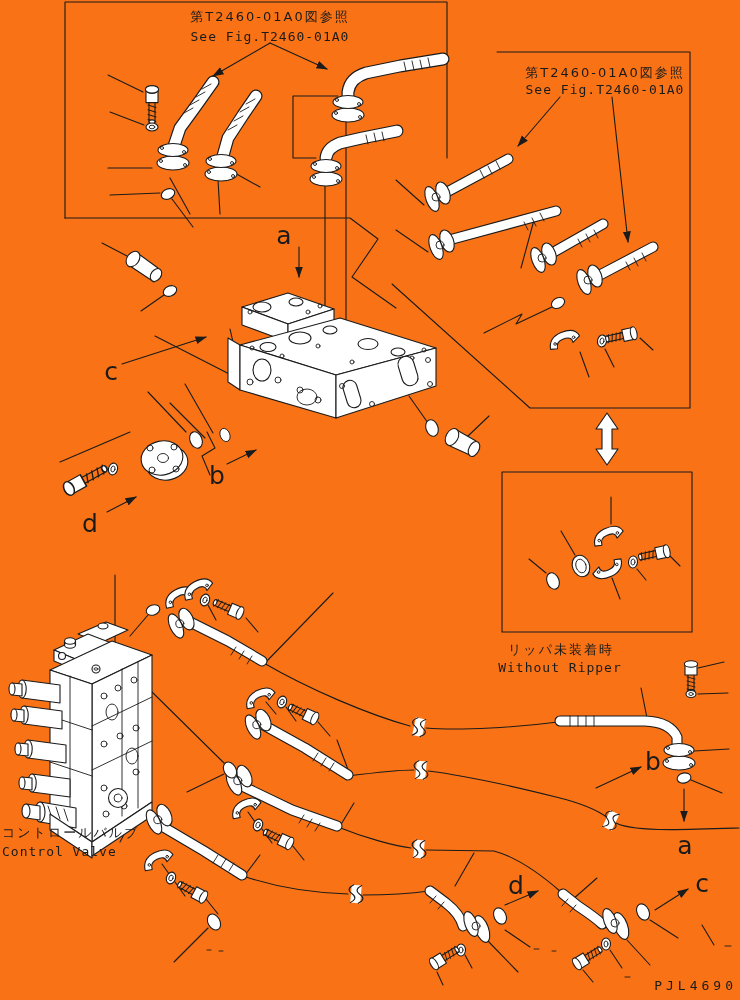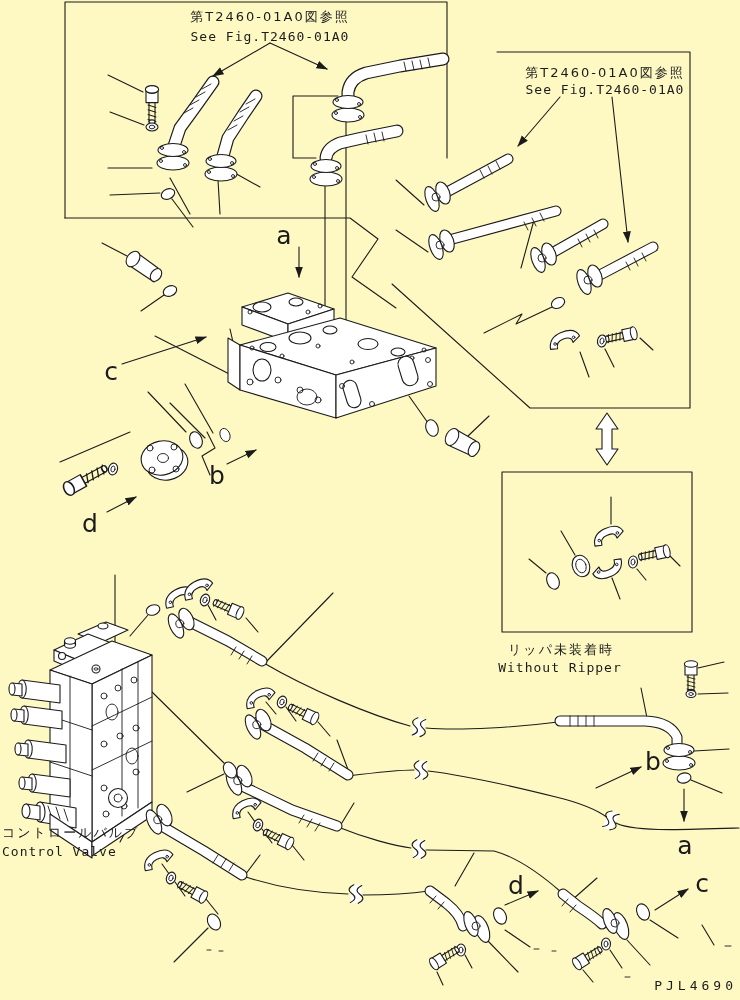--- a/index.html
+++ b/index.html
@@ -1,16 +1,16 @@
 <!DOCTYPE html>
 <html><head>
 <meta charset="utf-8">
 <style>
   html,body{margin:0;padding:0;background:#ffffff;}
-  .stage{position:relative;width:740px;height:1000px;background:#fef9c3;overflow:hidden;}
+  .stage{position:relative;width:740px;height:1000px;background:#f97316;overflow:hidden;}
   svg{display:block;}
   .ln{fill:none;stroke:#1b1b1b;stroke-width:1.1;stroke-linecap:round;stroke-linejoin:round;}
   .thin{stroke-width:0.9;}
   .fw{fill:#ffffff;stroke:#1b1b1b;stroke-width:1.1;stroke-linejoin:round;}
   .tubeO{fill:none;stroke:#1b1b1b;stroke-width:13;stroke-linecap:round;stroke-linejoin:round;}
   .tubeI{fill:none;stroke:#ffffff;stroke-width:10.6;stroke-linecap:round;stroke-linejoin:round;}
   .tubeO2{fill:none;stroke:#1b1b1b;stroke-width:11;stroke-linecap:round;stroke-linejoin:round;}
   .tubeI2{fill:none;stroke:#ffffff;stroke-width:8.8;stroke-linecap:round;stroke-linejoin:round;}
   .arr{marker-end:url(#ah);}
   text{fill:#1b1b1b;}

